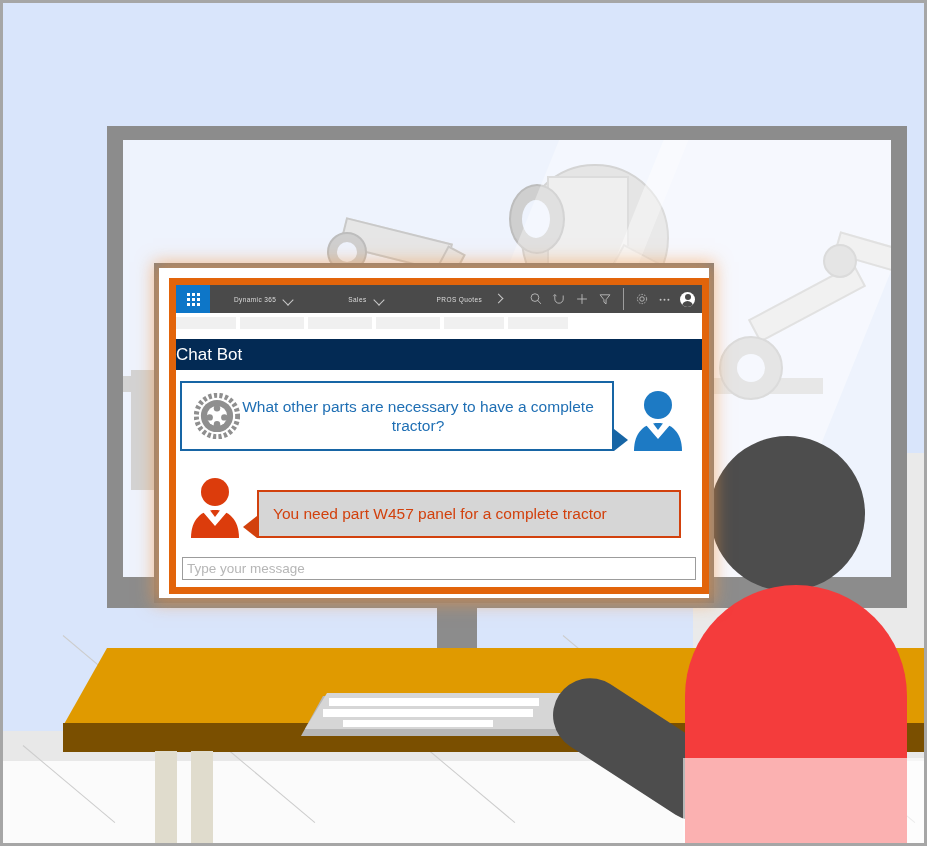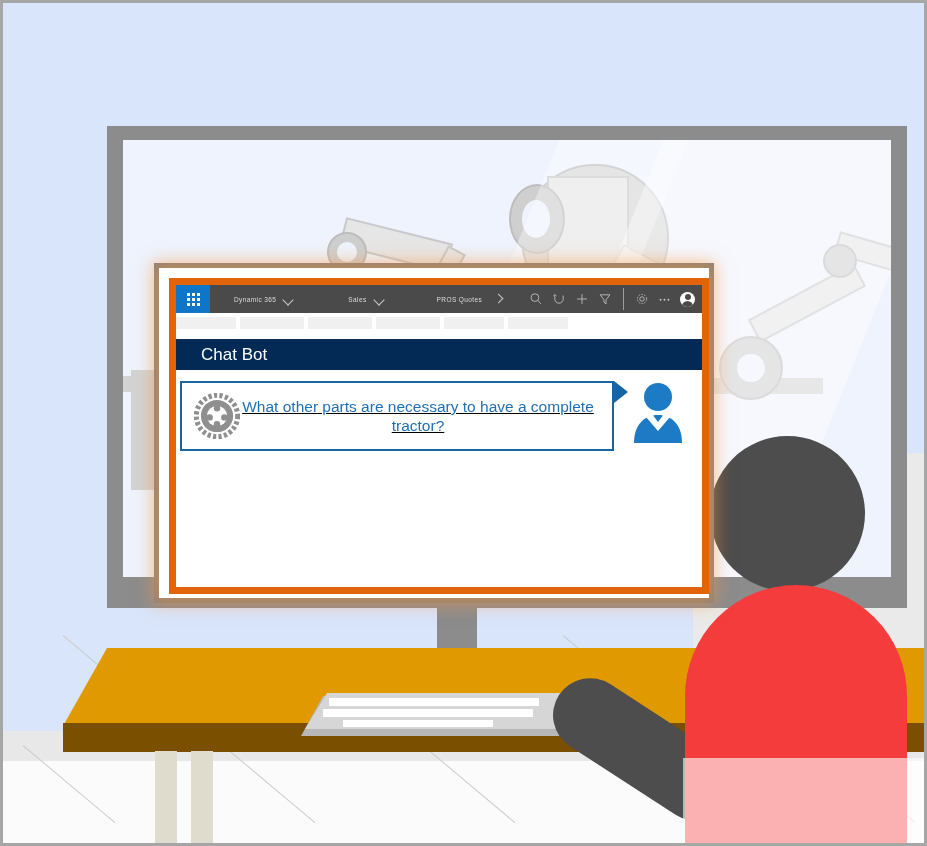--- a/index.html
+++ b/index.html
@@ -336,34 +336,32 @@
   .ph-bar { height: 12px; background: #f0f0f0; }
 
   
   .chatbot-title {
     position: absolute;
     left: 173px; top: 336px;
     width: 526px; height: 31px;
     background: #032a54;
     display: flex;
     align-items: center;
-    padding-left: 25px;
     box-sizing: border-box;
   }
   .chatbot-title span {
     color: #ffffff;
     font-size: 17px;
   }
 
   
   .msg-row {
     position: absolute;
     display: flex;
-    align-items: flex-start;
-    text-decoration: underline;
+    align-items: flex-end;
   }
   .bubble-bot {
     width: 434px; height: 70px;
     border: 2px solid #1765a5;
     box-sizing: border-box;
     background: #ffffff;
     display: flex;
     align-items: center;
     position: relative;
   }
@@ -617,16 +615,28 @@
       <span class="bubble-bot-text">What other parts are necessary to have a complete tractor?</span>
     </div>
     <span class="tail-blue"></span>
     <svg class="person-blue" viewBox="0 0 52 62">
       <circle cx="26" cy="16" r="14" fill="#1d7ac4"></circle>
       <path d="M2 62 C2 43 13 34 26 34 C39 34 50 43 50 62 Z" fill="#1d7ac4"></path>
       <path d="M14 36 L26 50 L38 36 L32 33 L26 41 L20 33 Z" fill="#ffffff"></path>
     </svg>
   </div>
 
-
+  <div class="msg-row" style="left:186px; top:473px;">
+    <svg class="person-red" viewBox="0 0 52 62">
+      <circle cx="26" cy="16" r="14" fill="#dc3c0c"></circle>
+      <path d="M2 62 C2 43 13 34 26 34 C39 34 50 43 50 62 Z" fill="#dc3c0c"></path>
+      <path d="M14 36 L26 50 L38 36 L32 33 L26 41 L20 33 Z" fill="#ffffff"></path>
+    </svg>
+    <span class="tail-red"></span>
+    <div class="bubble-user">
+      <span>You need part W457 panel for a complete tractor</span>
+    </div>
+  </div>
+
+  <input class="msg-input" type="text" placeholder="Type your message" style="">
 
 
 </div>
 
 </body></html>

